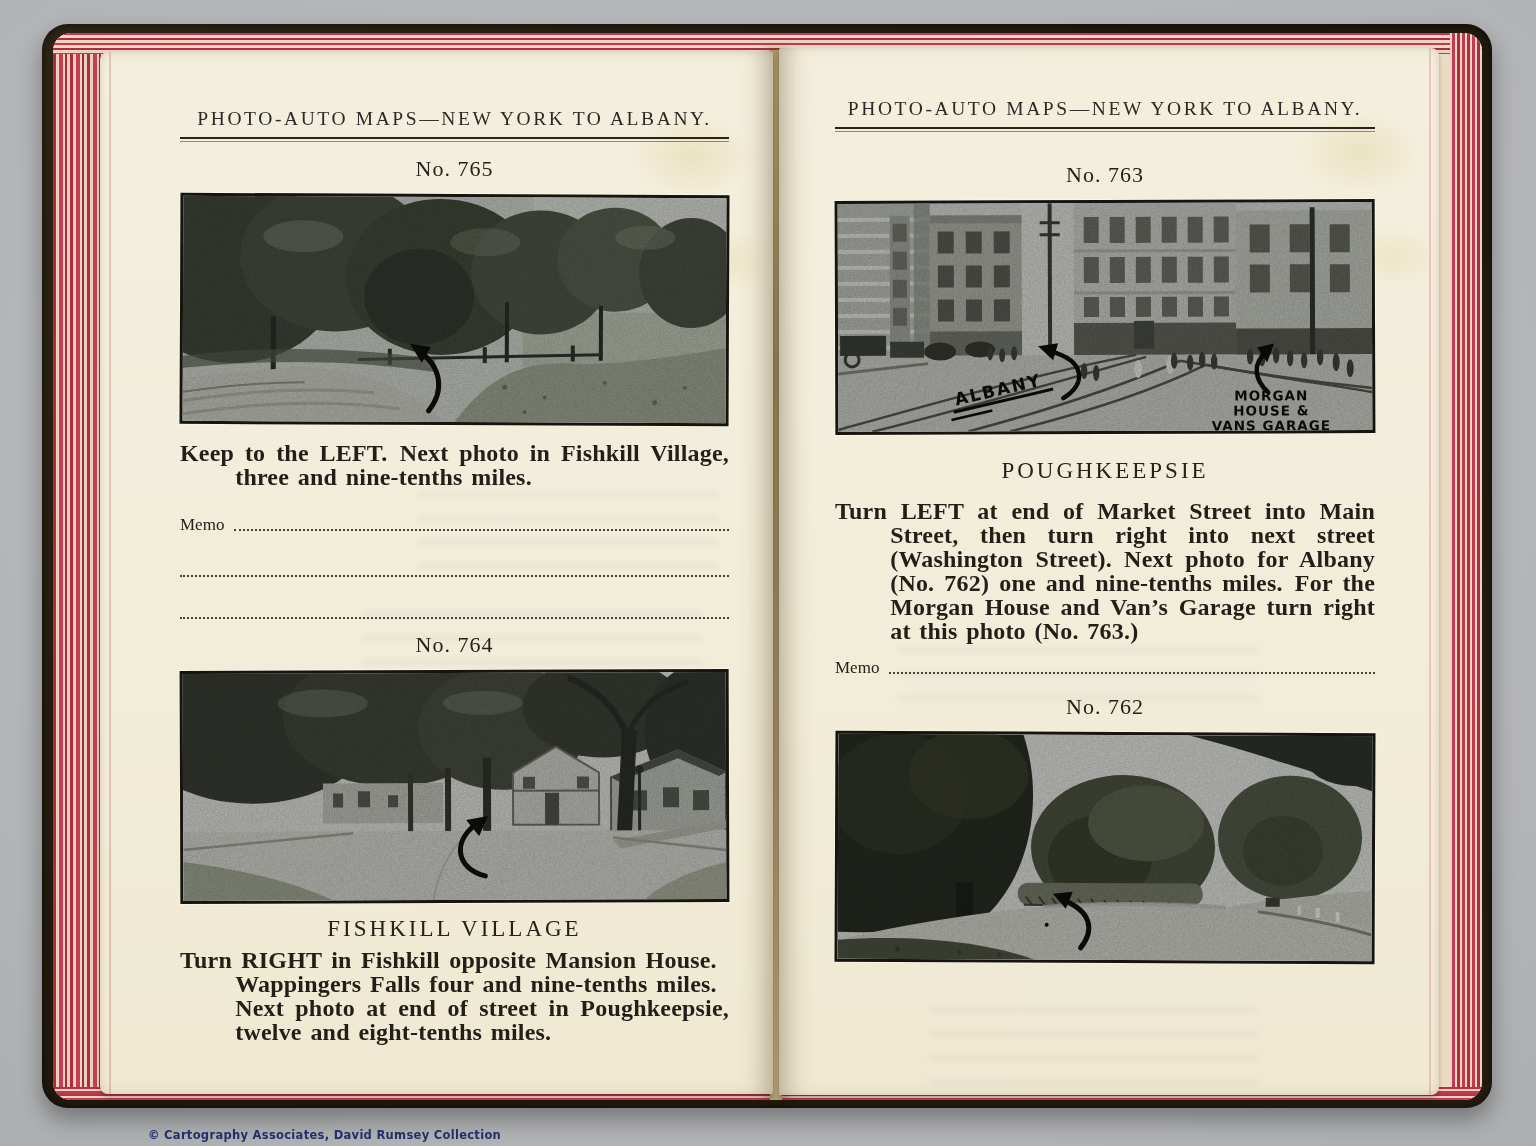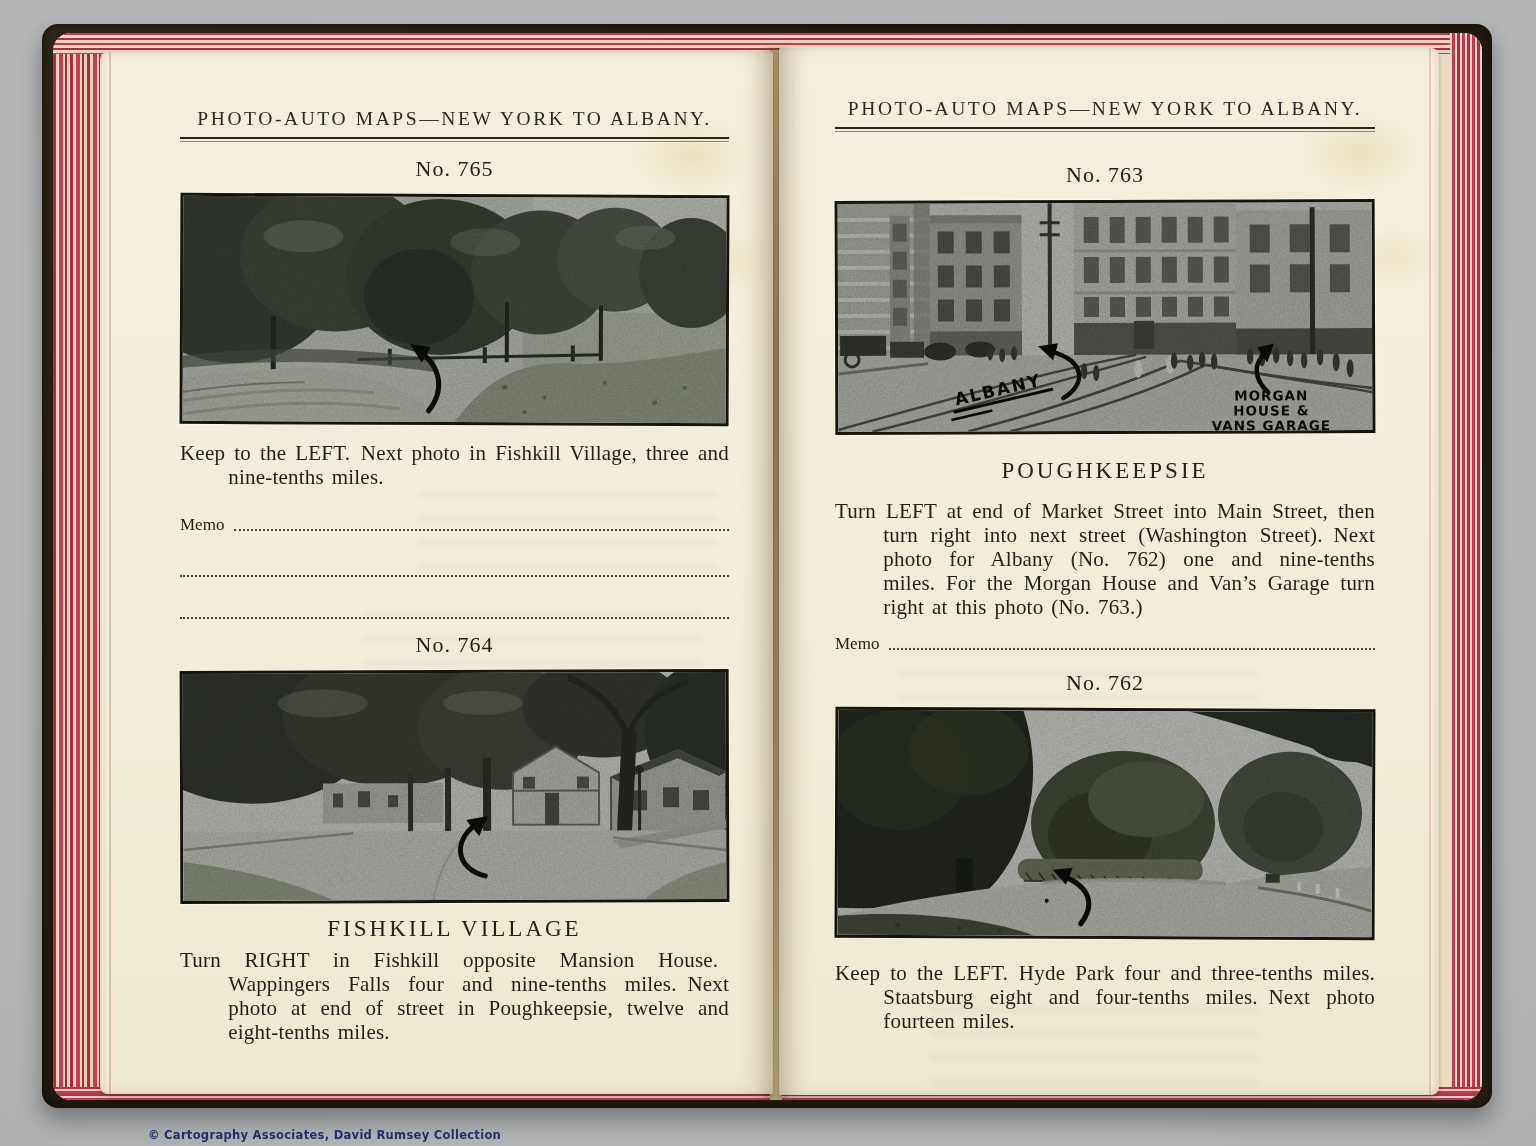--- a/index.html
+++ b/index.html
@@ -1,19 +1,19 @@
 <!DOCTYPE html>
 <html><head>
 <meta charset="utf-8">
 <style>
   html,body{margin:0;padding:0;background:#a9aaac;}
   .scene{position:relative;width:1536px;height:1146px;overflow:hidden;
     background:radial-gradient(120% 110% at 50% 38%, #bcbdbf 0%, #b2b3b5 55%, #a4a5a7 100%);
     font-family:"Liberation Serif", serif;}
-  .book{position:absolute;left:42px;top:24px;width:1450px;height:1084px;border-radius:16px;
+  .book{position:absolute;left:42px;top:24px;width:1450px;height:1084px;border-radius:26px;
     background:linear-gradient(135deg,#2e2517 0%,#1f180d 45%,#261d10 100%);
     box-shadow:0 12px 22px rgba(0,0,0,.32), inset 0 0 10px rgba(0,0,0,.6);}
   .edges{position:absolute;left:11px;top:9px;right:10px;bottom:8px;border-radius:18px;overflow:hidden;
     background:#e9dcc2;}
   .edge{position:absolute;}
   .edge.left{left:0;top:0;bottom:0;width:50px;
     background:repeating-linear-gradient(90deg,#ad2b44 0 3px,#e8d3ba 3px 6px,#c53e56 6px 10px,#ecd8bf 10px 12px,#a32840 12px 14px,#e6d0b6 14px 17px);}
   .edge.top{left:0;top:0;right:0;height:21px;
     background:repeating-linear-gradient(180deg,#c23a52 0 2px,#ecd8c3 2px 5px,#ae2c45 5px 7px,#e9d4bd 7px 10px);}
   .edge.right{right:0;top:0;bottom:0;width:32px;
@@ -38,22 +38,22 @@
   .page-right .content{padding:50px 64px 0 56px;}
   .running-head{position:relative;text-align:center;font-size:19.5px;letter-spacing:2.6px;color:#2b2925;
     padding-bottom:7px;border-bottom:2.5px solid #27241c;}
   .running-head::after{content:'';position:absolute;left:0;right:0;bottom:-5px;height:1px;background:rgba(42,38,28,.5);}
   .photo-number{text-align:center;font-size:22px;color:#242219;letter-spacing:1px;margin:17px 0 12px;}
   .photo-number.second{margin-top:13px;}
   .photo-frame{border:3px solid #17140e;background:#cfd2cb;box-shadow:0 0 0 1px rgba(255,255,255,.45);}
   .photo-frame svg{display:block;}
   .tilt-a{transform:rotate(.25deg);}
   .tilt-b{transform:rotate(-.2deg);}
-  .body-text{font-size:21px;line-height:24px;letter-spacing:.2px;word-spacing:2.5px;color:#211f18;
-    text-align:justify;margin:16px 0 0;padding-left:2.3em;text-indent:-2.3em;}
+  .body-text{font-size:24px;line-height:24px;letter-spacing:.2px;word-spacing:2.5px;color:#211f18;
+    text-align:justify;margin:16px 0 0;padding-left:2.3em;text-indent:-2.3em;font-weight:bold;}
   .memo-row{display:flex;align-items:flex-end;margin-top:26px;font-size:17px;color:#242219;}
   .memo-leader{flex:1;margin-left:10px;border-bottom:2px dotted #45423a;transform:translateY(-4px);}
   .dotted-line{height:40px;border-bottom:2px dotted #45423a;}
   .place-heading{text-align:center;font-size:23px;letter-spacing:3px;color:#242219;margin:13px 0 6px;}
   .rp-caption{margin-top:22px;}
   .bleed{position:absolute;pointer-events:none;opacity:.55;filter:blur(3px);
     background:repeating-linear-gradient(180deg, rgba(128,130,136,.22) 0 4px, rgba(128,130,136,0) 4px 24px);}
   .copyright{position:absolute;left:148px;top:1116px;font-family:"DejaVu Sans",sans-serif;
     font-size:11.5px;font-weight:bold;letter-spacing:.3px;color:#20306b;margin-top:12px;}
   .hw{font-family:"DejaVu Sans",sans-serif;font-weight:bold;fill:#0d0d0b;}
@@ -438,19 +438,18 @@
             </g>
             <g>
               <path d="M243 213 C258 194 252 176 227 166" stroke="#0d0d0b" stroke-width="5" fill="none" stroke-linecap="round"></path>
               <polygon points="215,159 235,157 228,174" fill="#0d0d0b"></polygon>
               <circle cx="209" cy="190" r="2" fill="#0d0d0b"></circle>
             </g>
             <rect width="534" height="225" filter="url(#g4)" opacity=".3"></rect>
           </svg>
         </div>
 
-        <p class="body-text rp-caption">Keep to the LEFT. Hyde Park four and three-tenths miles. Staatsburg eight and four-tenths miles. Next photo fourteen miles.</p>
       </div>
     </div>
   </div>
 
   <div class="copyright">© Cartography Associates, David Rumsey Collection</div>
 </div>
 
 </body></html>

